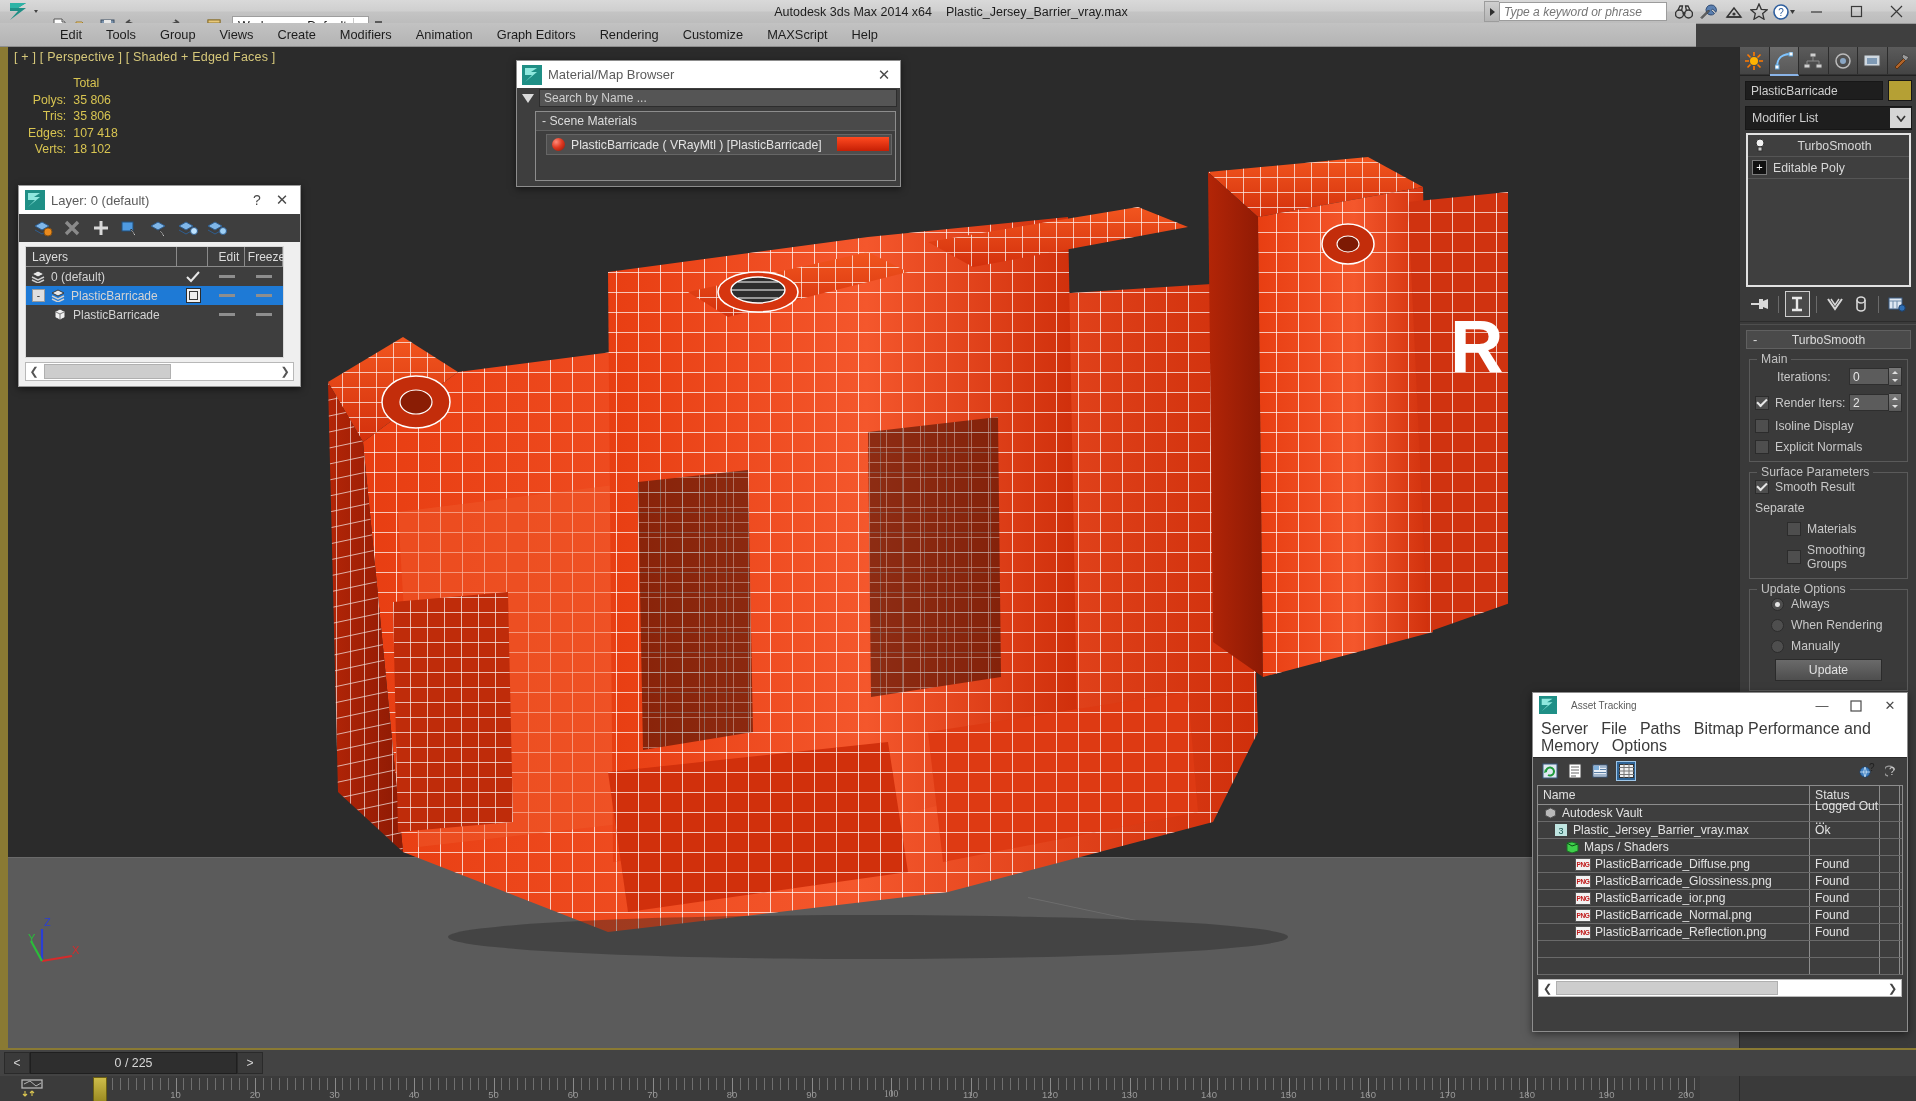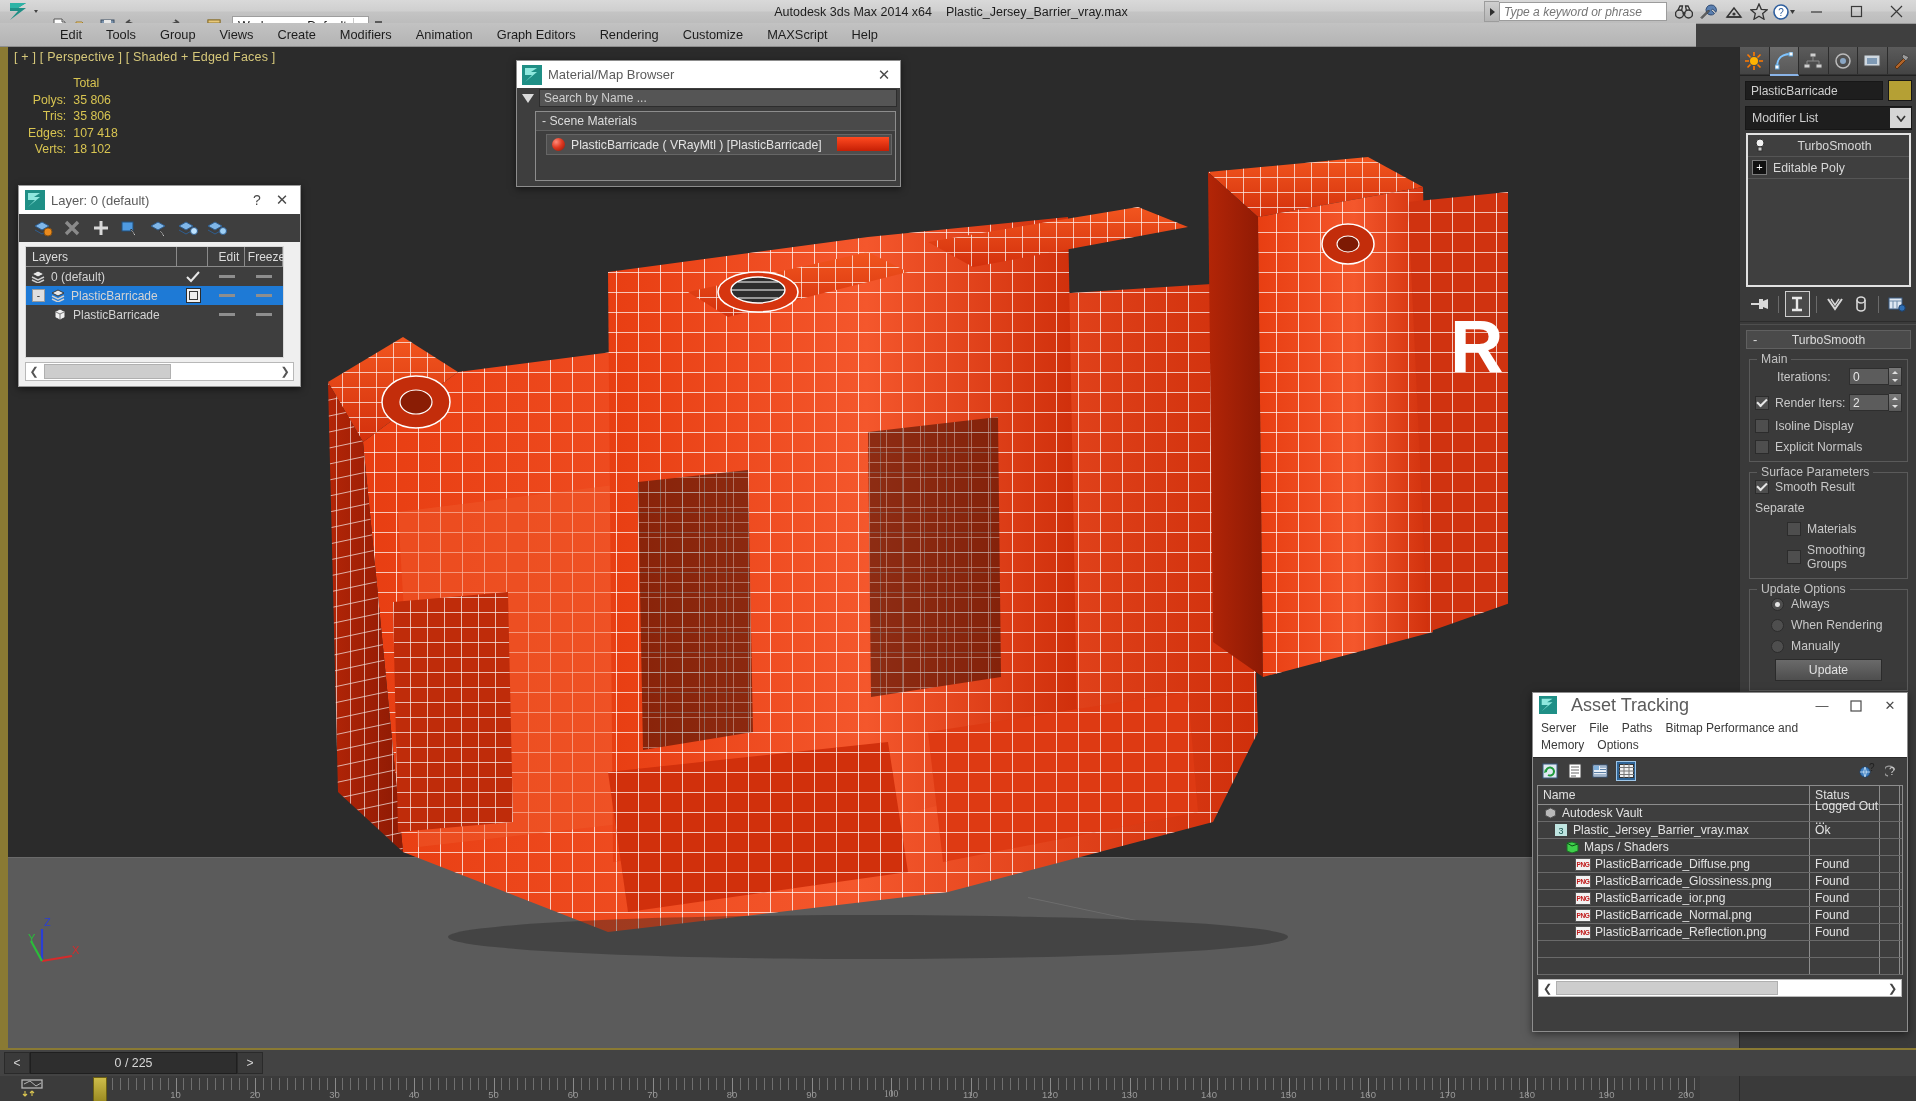--- a/index.html
+++ b/index.html
@@ -149,23 +149,23 @@
     display:flex;align-items:center;gap:6px;padding-left:5px;color:#e2e2e2;font-size:12.2px;position:relative;}
   .mat-sphere{width:13px;height:13px;border-radius:50%;
     background:radial-gradient(circle at 32% 30%,#ff8b7a 0%,#e03a22 45%,#8d1205 100%);}
   .mat-bar{position:absolute;right:2px;top:2px;width:52px;height:14px;
     background:linear-gradient(to bottom,#ff4a20,#c51f05);}
 
   
   .asset{position:absolute;left:1532px;top:692px;width:374px;height:338px;background:#3e3e3e;
     border:1px solid #8d8d8d;box-shadow:0 2px 8px rgba(0,0,0,.5);}
   .as-title{height:25px;background:#fff;display:flex;align-items:center;padding-left:4px;}
-  .as-title .nm{flex:1;font-size:18px;color:#5b5b5b;margin-left:6px;}
+  .as-title .nm{flex:1;font-size:10px;color:#5b5b5b;margin-left:6px;}
   .as-wb{width:34px;height:25px;display:flex;align-items:center;justify-content:center;color:#4a4a4a;font-size:13px;}
-  .as-menu{background:#fff;padding:2px 0 3px 8px;font-size:12px;color:#3a3a3a;line-height:17px;}
+  .as-menu{background:#fff;padding:2px 0 3px 8px;font-size:16px;color:#3a3a3a;line-height:17px;}
   .as-menu span{margin-right:13px;}
   .as-toolbar{height:22px;background:#3e3e3e;display:flex;align-items:center;gap:7px;padding:2px 6px 0 8px;
     border-top:1px solid #2c2c2c;}
   .as-tb{width:18px;height:18px;display:flex;align-items:center;justify-content:center;}
   .as-tb.sel{border:1px solid #9ec6e8;background:#2f6496;}
   .as-table{margin:3px 4px 0 4px;border:1px solid #8d8d8d;border-bottom:none;}
   .as-hdr{height:18px;display:flex;background:#3e3e3e;color:#e0e0e0;font-size:12.2px;border-bottom:1px solid #8d8d8d;}
   .as-hdr div{height:18px;display:flex;align-items:center;padding-left:5px;border-right:1px solid #8d8d8d;box-sizing:border-box;}
   .as-row{height:16px;display:flex;color:#e2e2e2;font-size:12.1px;border-bottom:1px solid #6a6a6a;}
   .as-row div{height:16px;display:flex;align-items:center;gap:4px;border-right:1px solid #8d8d8d;box-sizing:border-box;}

